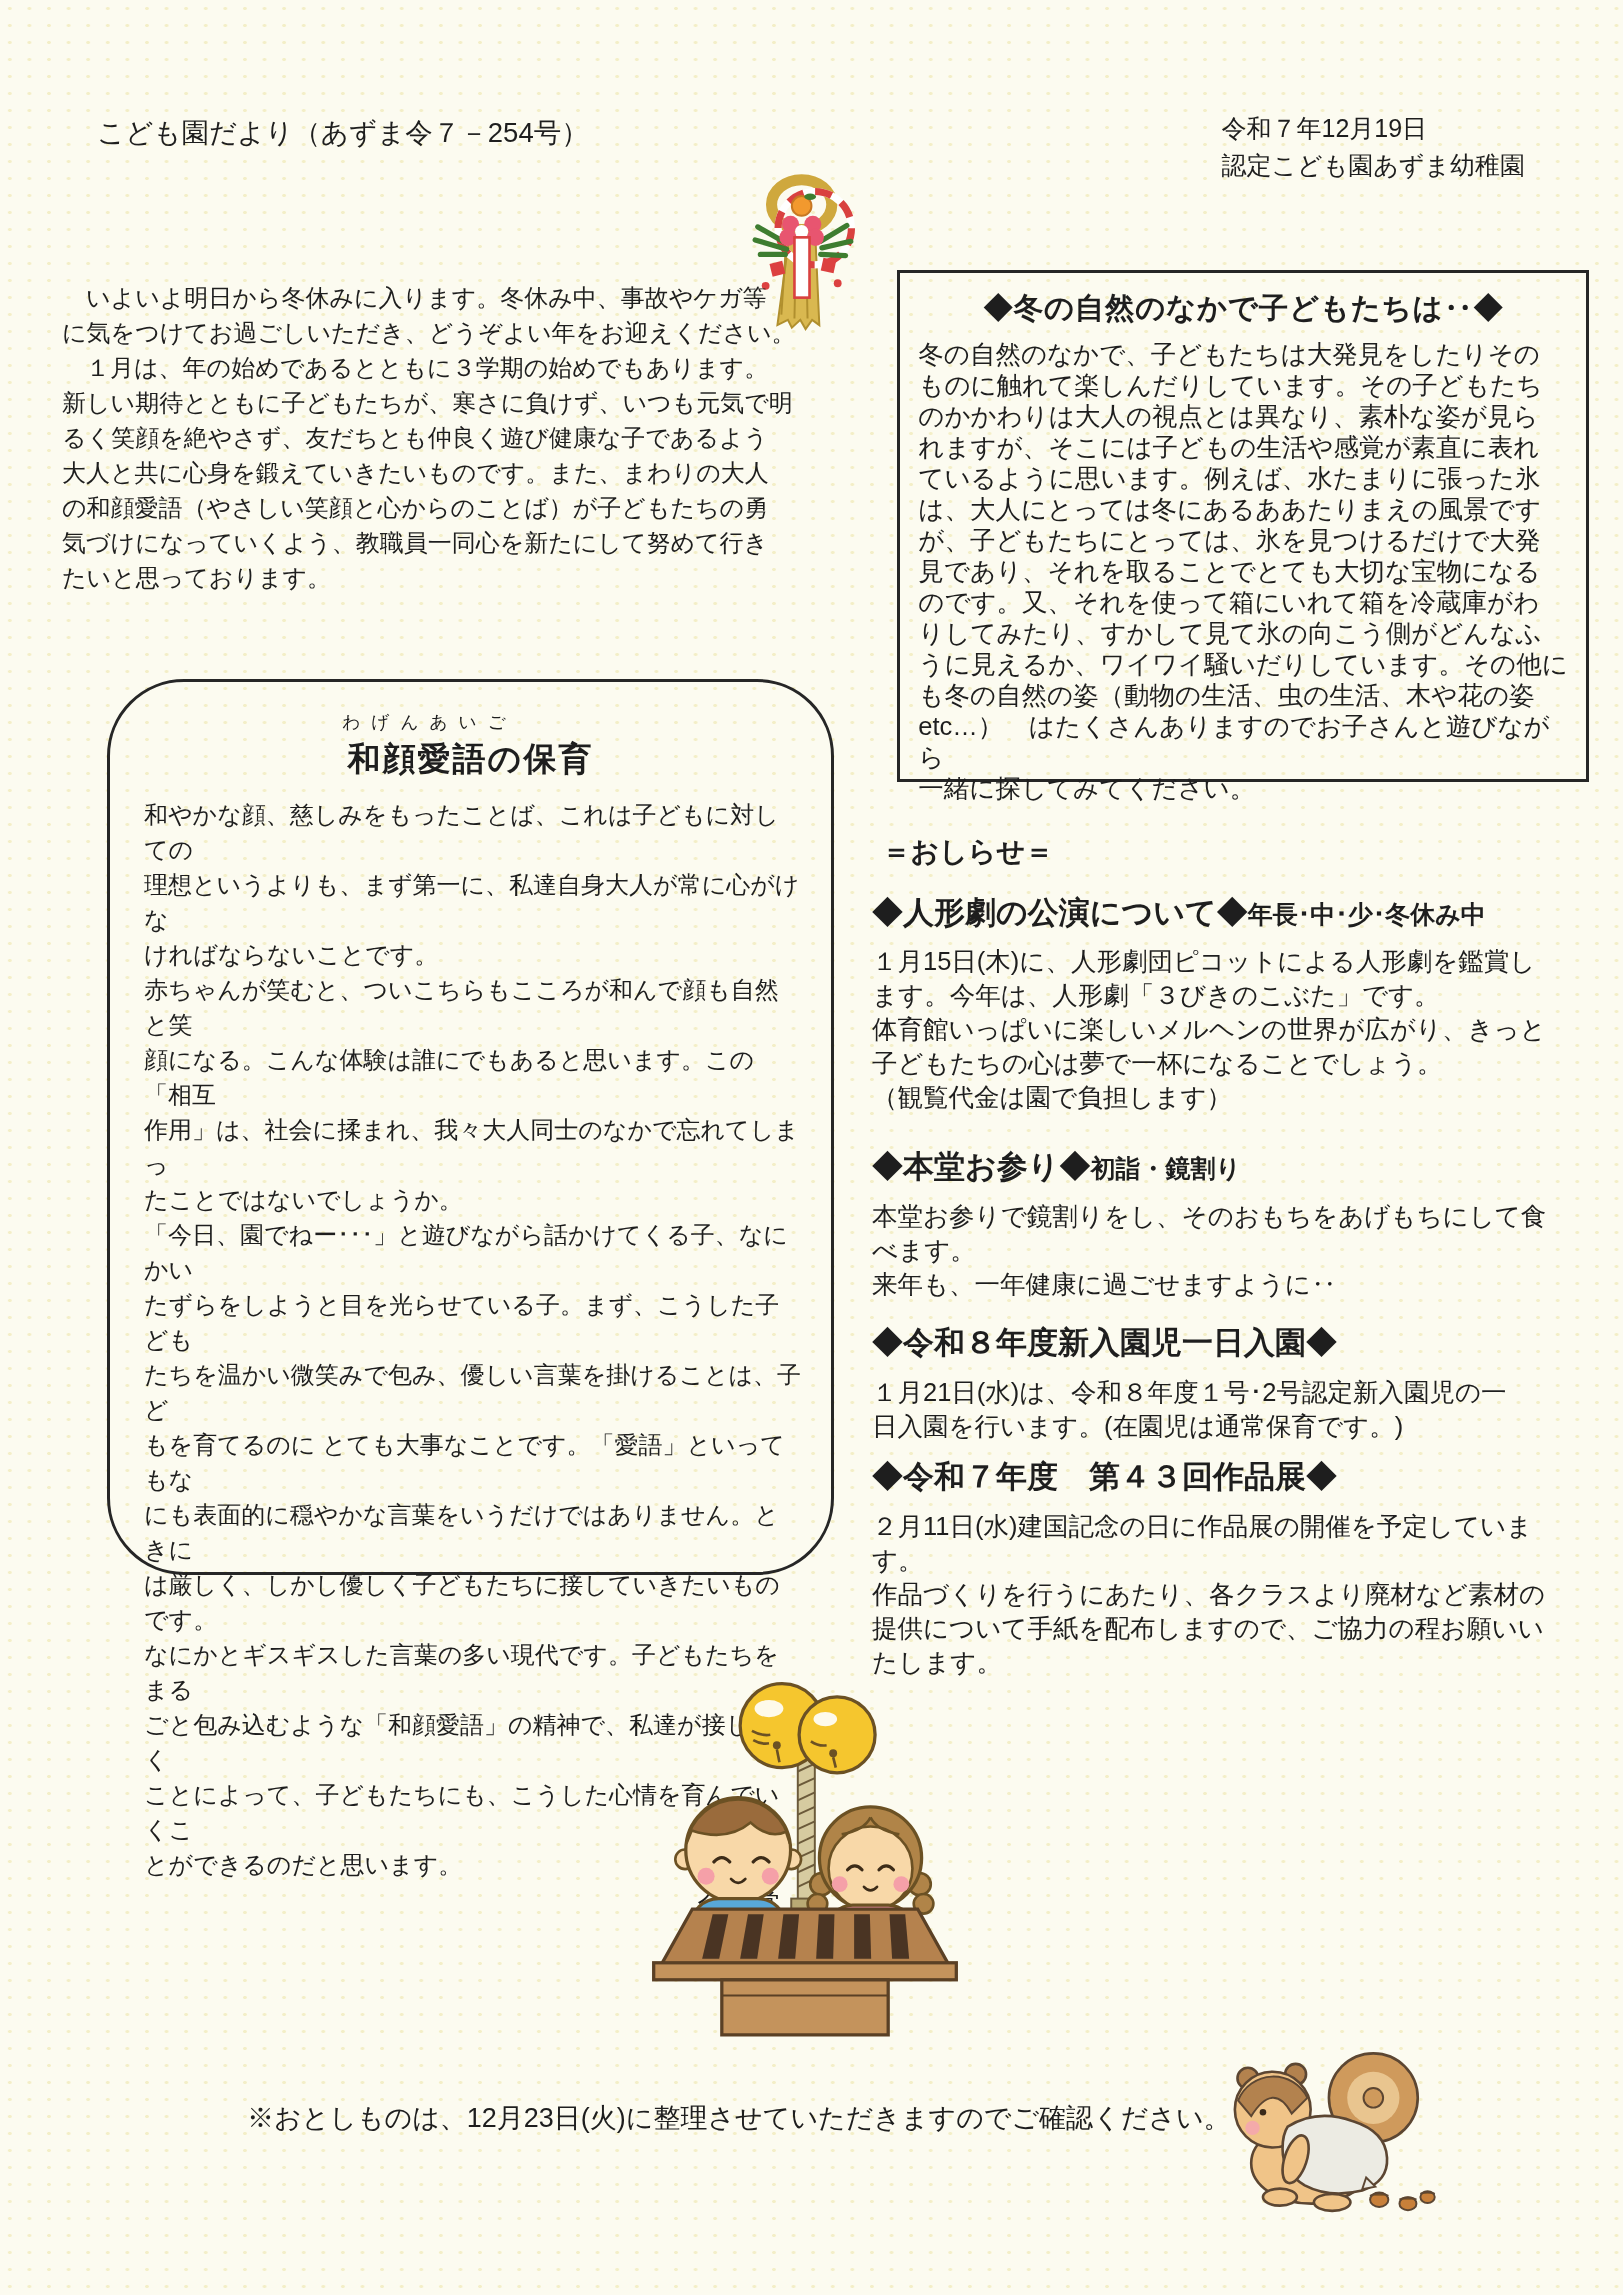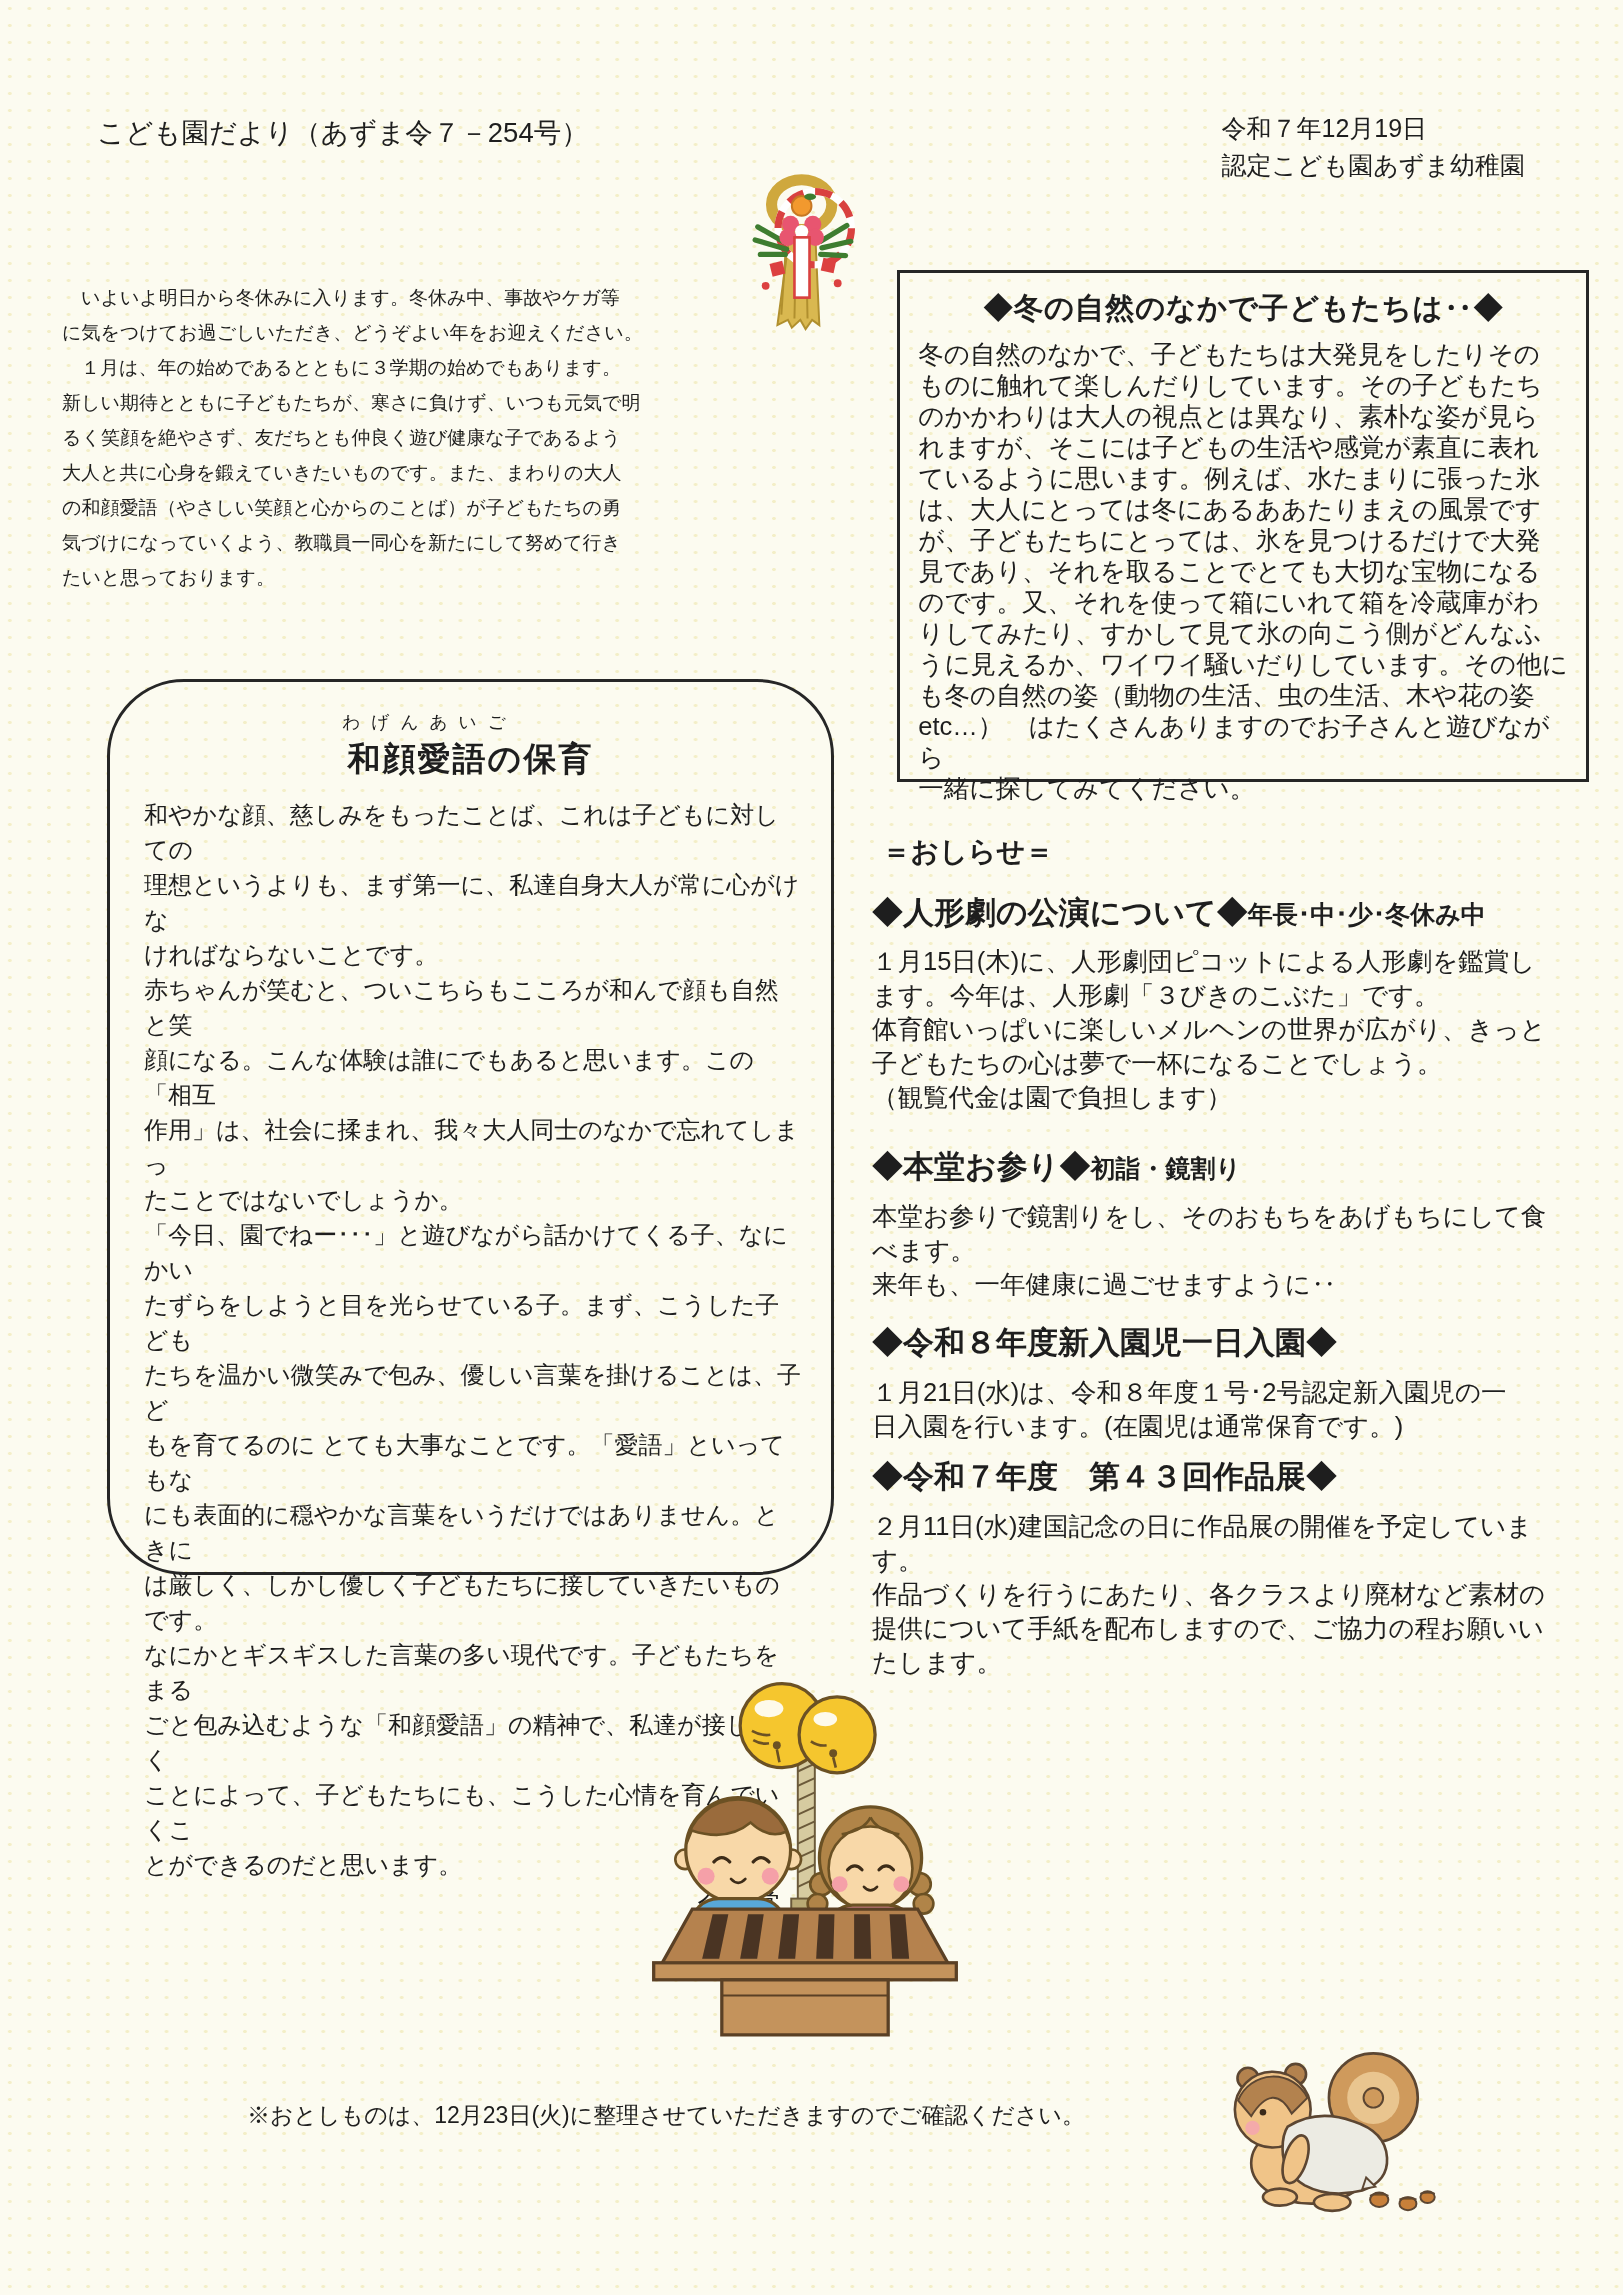--- a/index.html
+++ b/index.html
@@ -8,21 +8,21 @@
     background-color:#fcfbf0;
     background-image:radial-gradient(rgba(233,223,150,0.45) 1.6px, transparent 2.1px);
     background-size:19.6px 17px;
     font-family:"Liberation Sans", sans-serif;
     color:#1e1e1e;
   }
   .abs{position:absolute;}
   .pre{white-space:pre-line;}
   .hdr-title{left:97px;top:115px;font-size:27.5px;}
   .hdr-right{right:98px;top:110px;text-align:left;font-size:25px;line-height:37px;}
-  .intro{left:62px;top:280px;width:799px;font-size:19px;line-height:35px;}
+  .intro{left:62px;top:280px;width:799px;font-size:24px;line-height:35px;}
   .nature-box{
     left:897px;top:270px;width:692px;height:512px;box-sizing:border-box;
     border:3.3px solid #262626;padding:15.7px 17px 6.5px 18.3px;
   }
   .nature-title{text-align:center;font-size:29.5px;font-weight:bold;letter-spacing:0.7px;margin-bottom:10.5px;}
   .nature-body{font-size:25.5px;line-height:31px;}
   .wagen-box{
     left:107px;top:679px;width:727px;height:896px;box-sizing:border-box;
     border:3.3px solid #262626;border-radius:77px;
   }
@@ -30,21 +30,21 @@
   .wagen-title{text-align:center;font-size:33px;font-weight:bold;margin-top:3.9px;letter-spacing:2px;}
   .wagen-body{margin:14.4px 29px 0 34px;font-size:24px;line-height:35px;}
   .wagen-sign{text-align:right;margin:3.9px 51px 0 0;font-size:27.5px;}
   .notices{left:872px;top:833px;width:689px;}
   .notice-head{font-size:28px;font-weight:bold;margin-left:10.5px;line-height:37px;}
   .n-title-row{line-height:38px;}
   .n-title{font-size:31px;font-weight:bold;}
   .n-sub{font-size:25px;font-weight:bold;}
   .n-body{font-size:25.5px;line-height:34px;margin-top:6.5px;}
   .mt1{margin-top:23.6px;} .mt2{margin-top:34px;} .mt3{margin-top:23.6px;} .mt4{margin-top:15.7px;}
-  .footer-note{left:247px;top:2100px;font-size:23px;}
+  .footer-note{left:247px;top:2100px;font-size:27px;}
 </style>
 </head>
 <body>
 
 <div class="page">
 
   <div class="abs hdr-title">こども園だより（あずま令７－254号）</div>
   <div class="abs hdr-right">
     <div>令和７年12月19日</div>
     <div>認定こども園あずま幼稚園</div>

